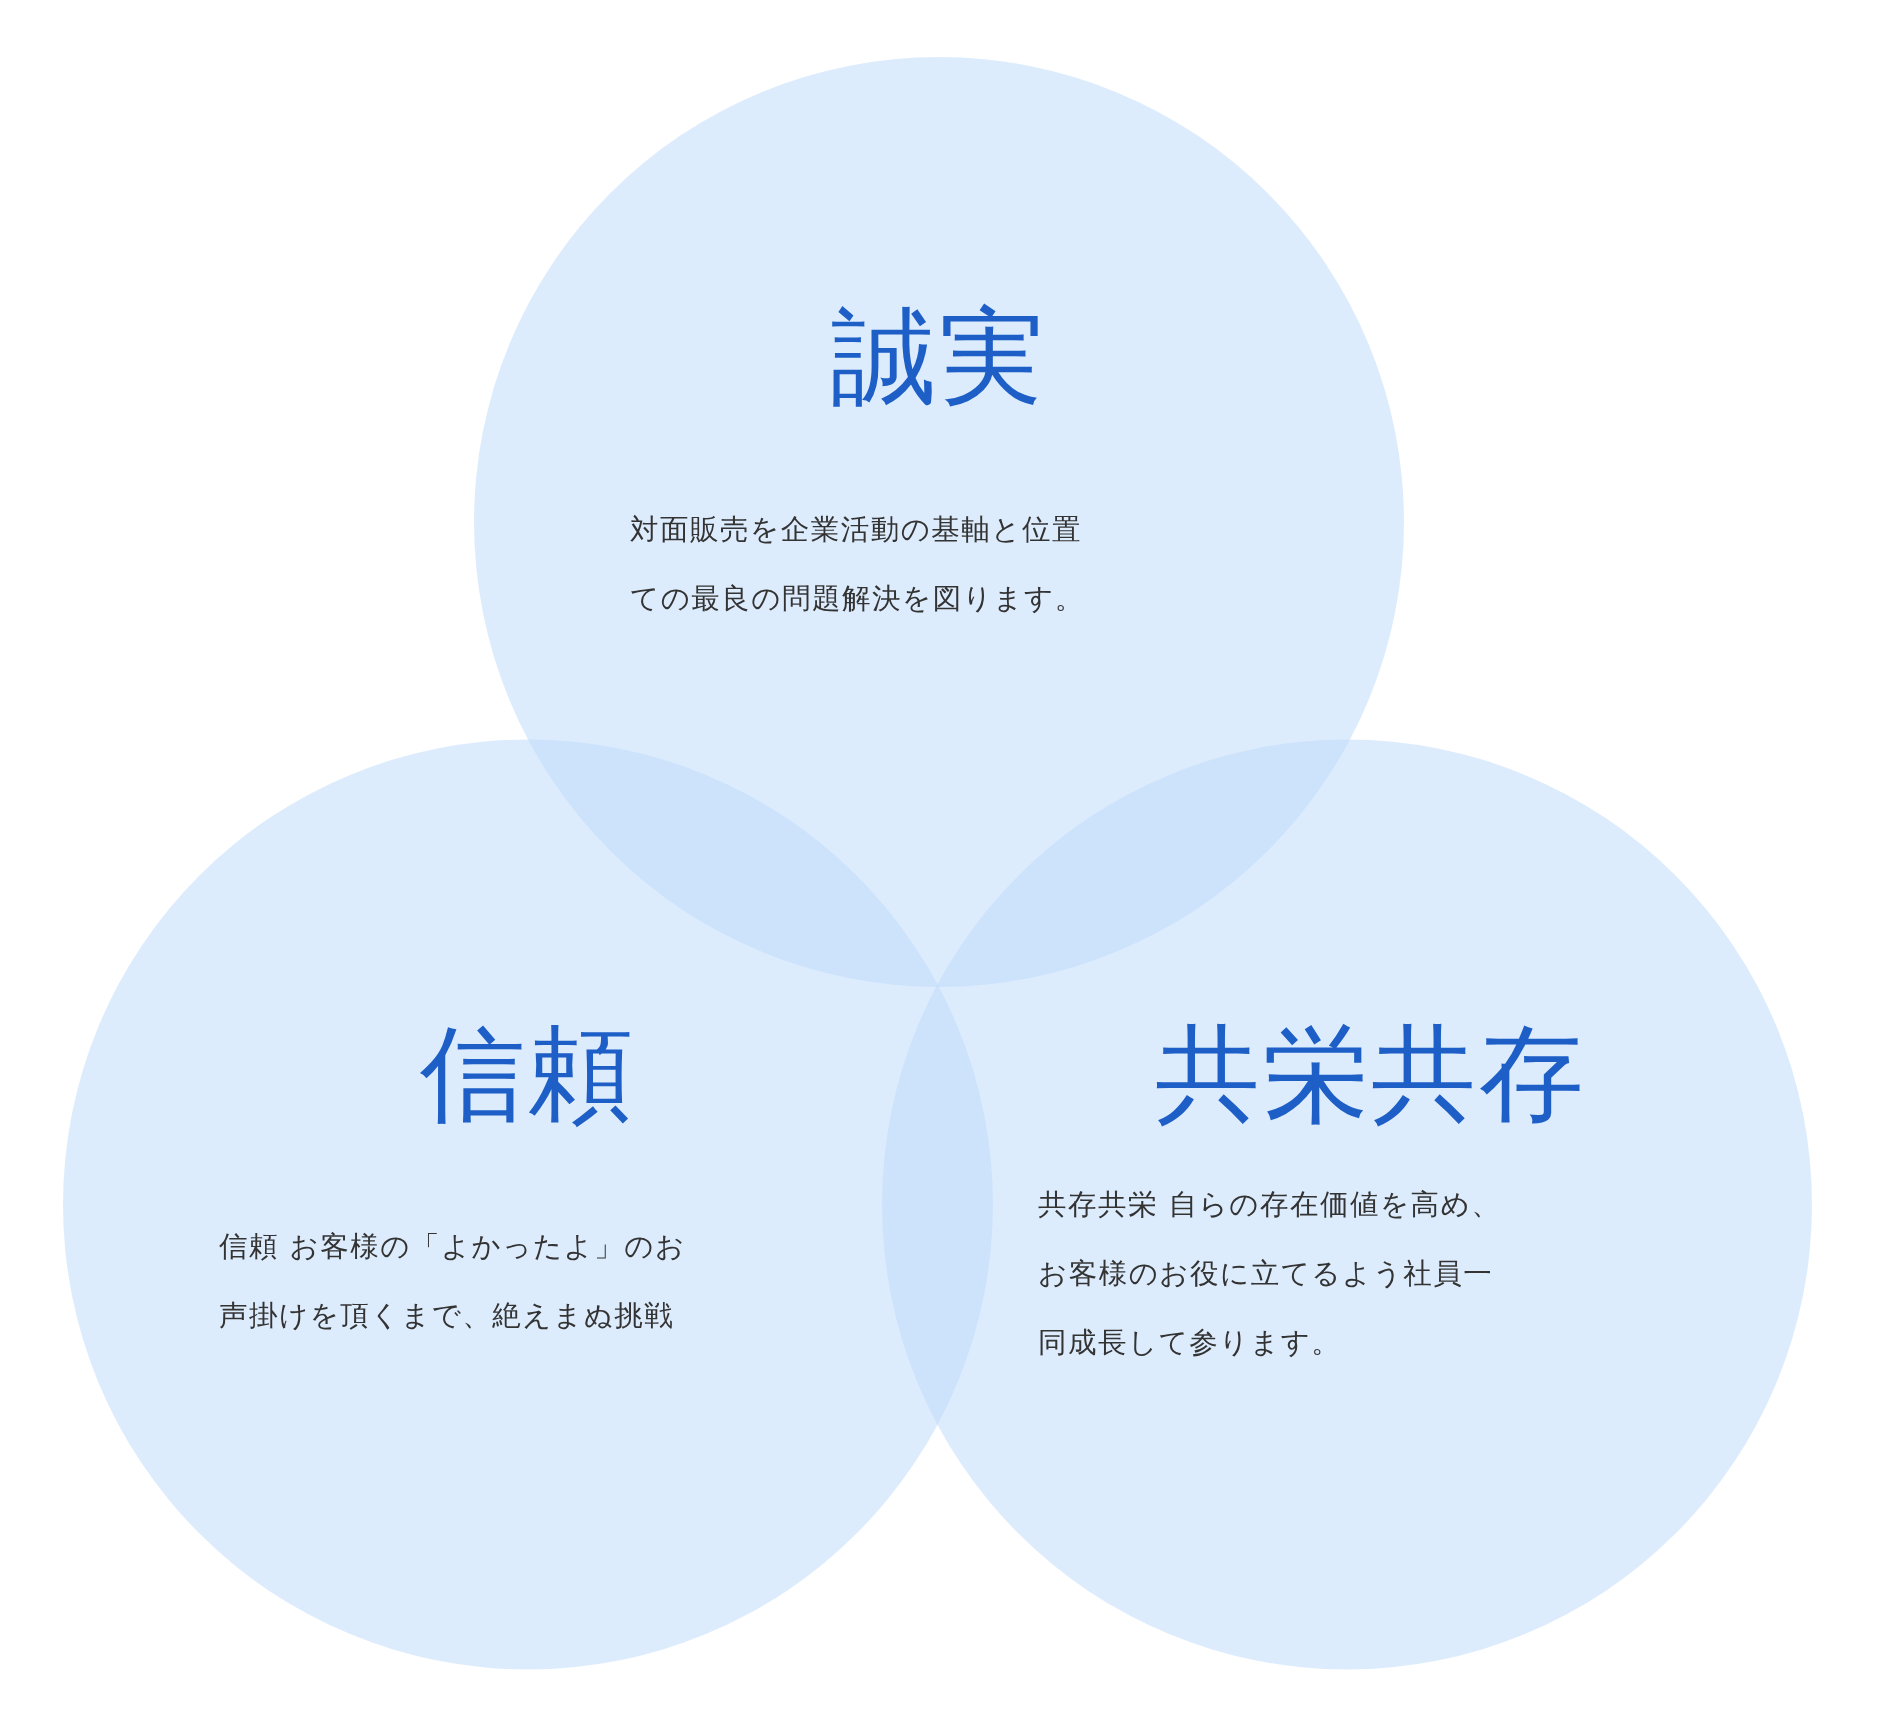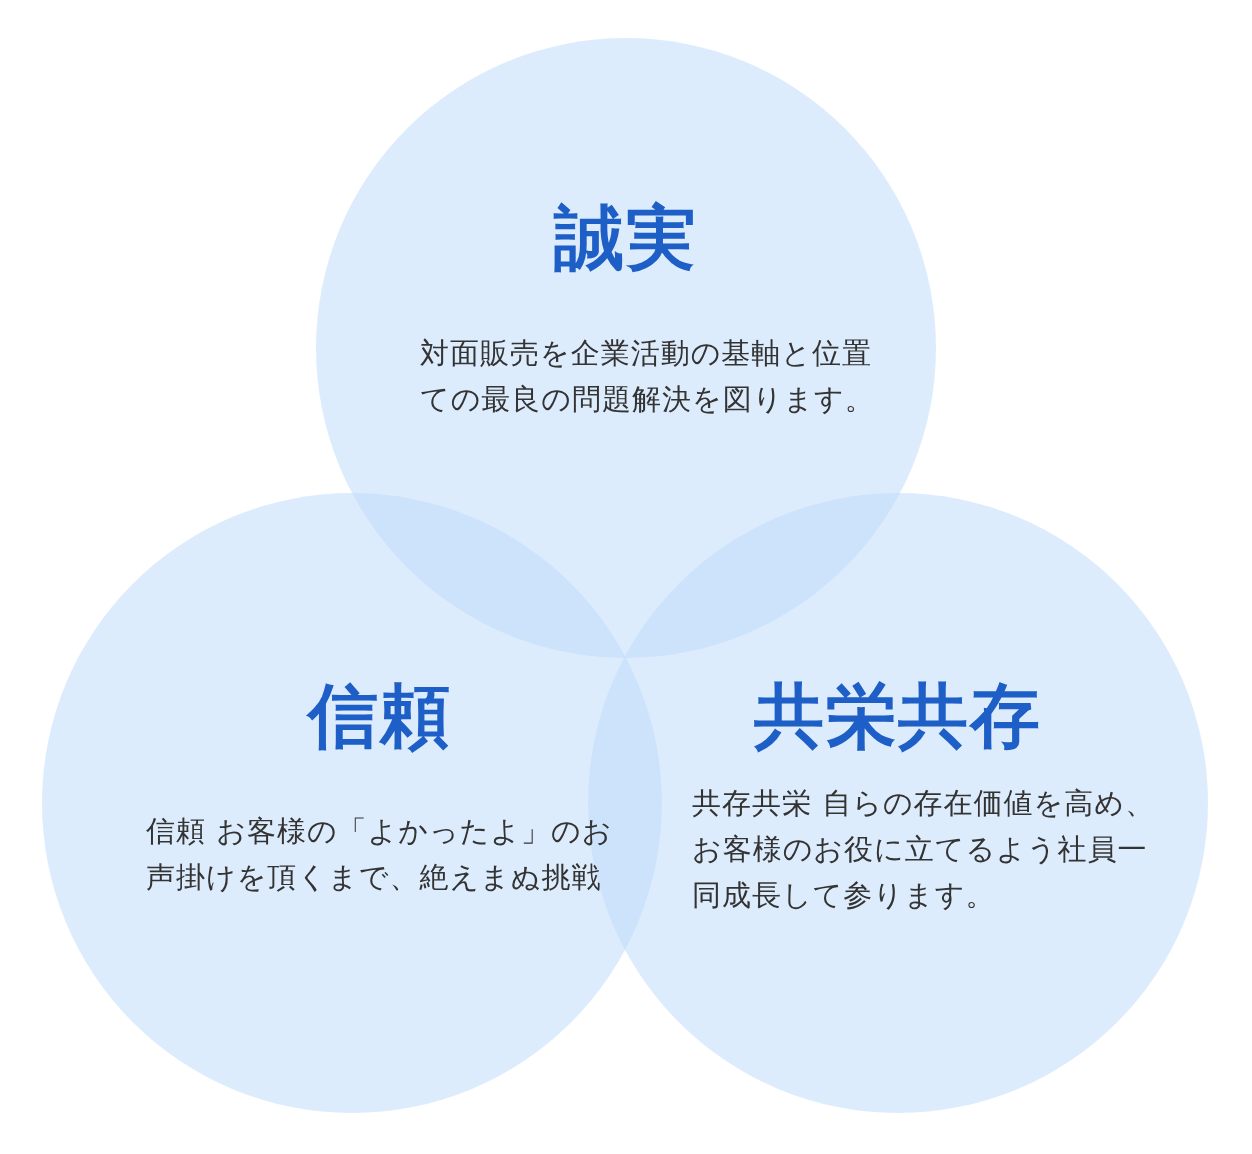--- a/index.html
+++ b/index.html
@@ -27,46 +27,46 @@
       height: 620px;
       border-radius: 50%;
       background: rgba(190, 218, 252, 0.52);
     }
     .circle-top   { left: 316px; top: 38px; }
     .circle-left  { left: 42px;  top: 493px; }
     .circle-right { left: 588px; top: 493px; }
     .title {
       position: absolute;
       color: #1E5FC7;
-      font-weight: bold;
+      font-weight: normal;
       font-size: 70px;
       line-height: 1;
       letter-spacing: 2px;
       white-space: nowrap;
       text-align: center;
     }
     .body-text {
       position: absolute;
       color: #333333;
-      font-size: 29px;
+      font-size: 19px;
       line-height: 46px;
       letter-spacing: 1px;
     }
     .body-text span {
       display: block;
       white-space: nowrap;
     }
 
     .title-top   { left: 536px; top: 203px; width: 180px; }
     .body-top    { left: 420px; top: 330px; width: 400px; }
 
-    .title-left  { left: 252px; top: 681px; width: 200px; text-align: right; }
+    .title-left  { left: 252px; top: 681px; width: 200px; }
     .body-left   { left: 146px; top: 808px; width: 400px; }
 
-    .title-right { left: 738px; top: 681px; width: 320px; }
+    .title-right { left: 738px; top: 681px; width: 320px; text-align: right; }
     .body-right  { left: 692px; top: 780px; width: 400px; }
   </style>
 </head>
 <body>
 
 <div class="venn">
   <div class="circle circle-top"></div>
   <div class="circle circle-left"></div>
   <div class="circle circle-right"></div>
 

